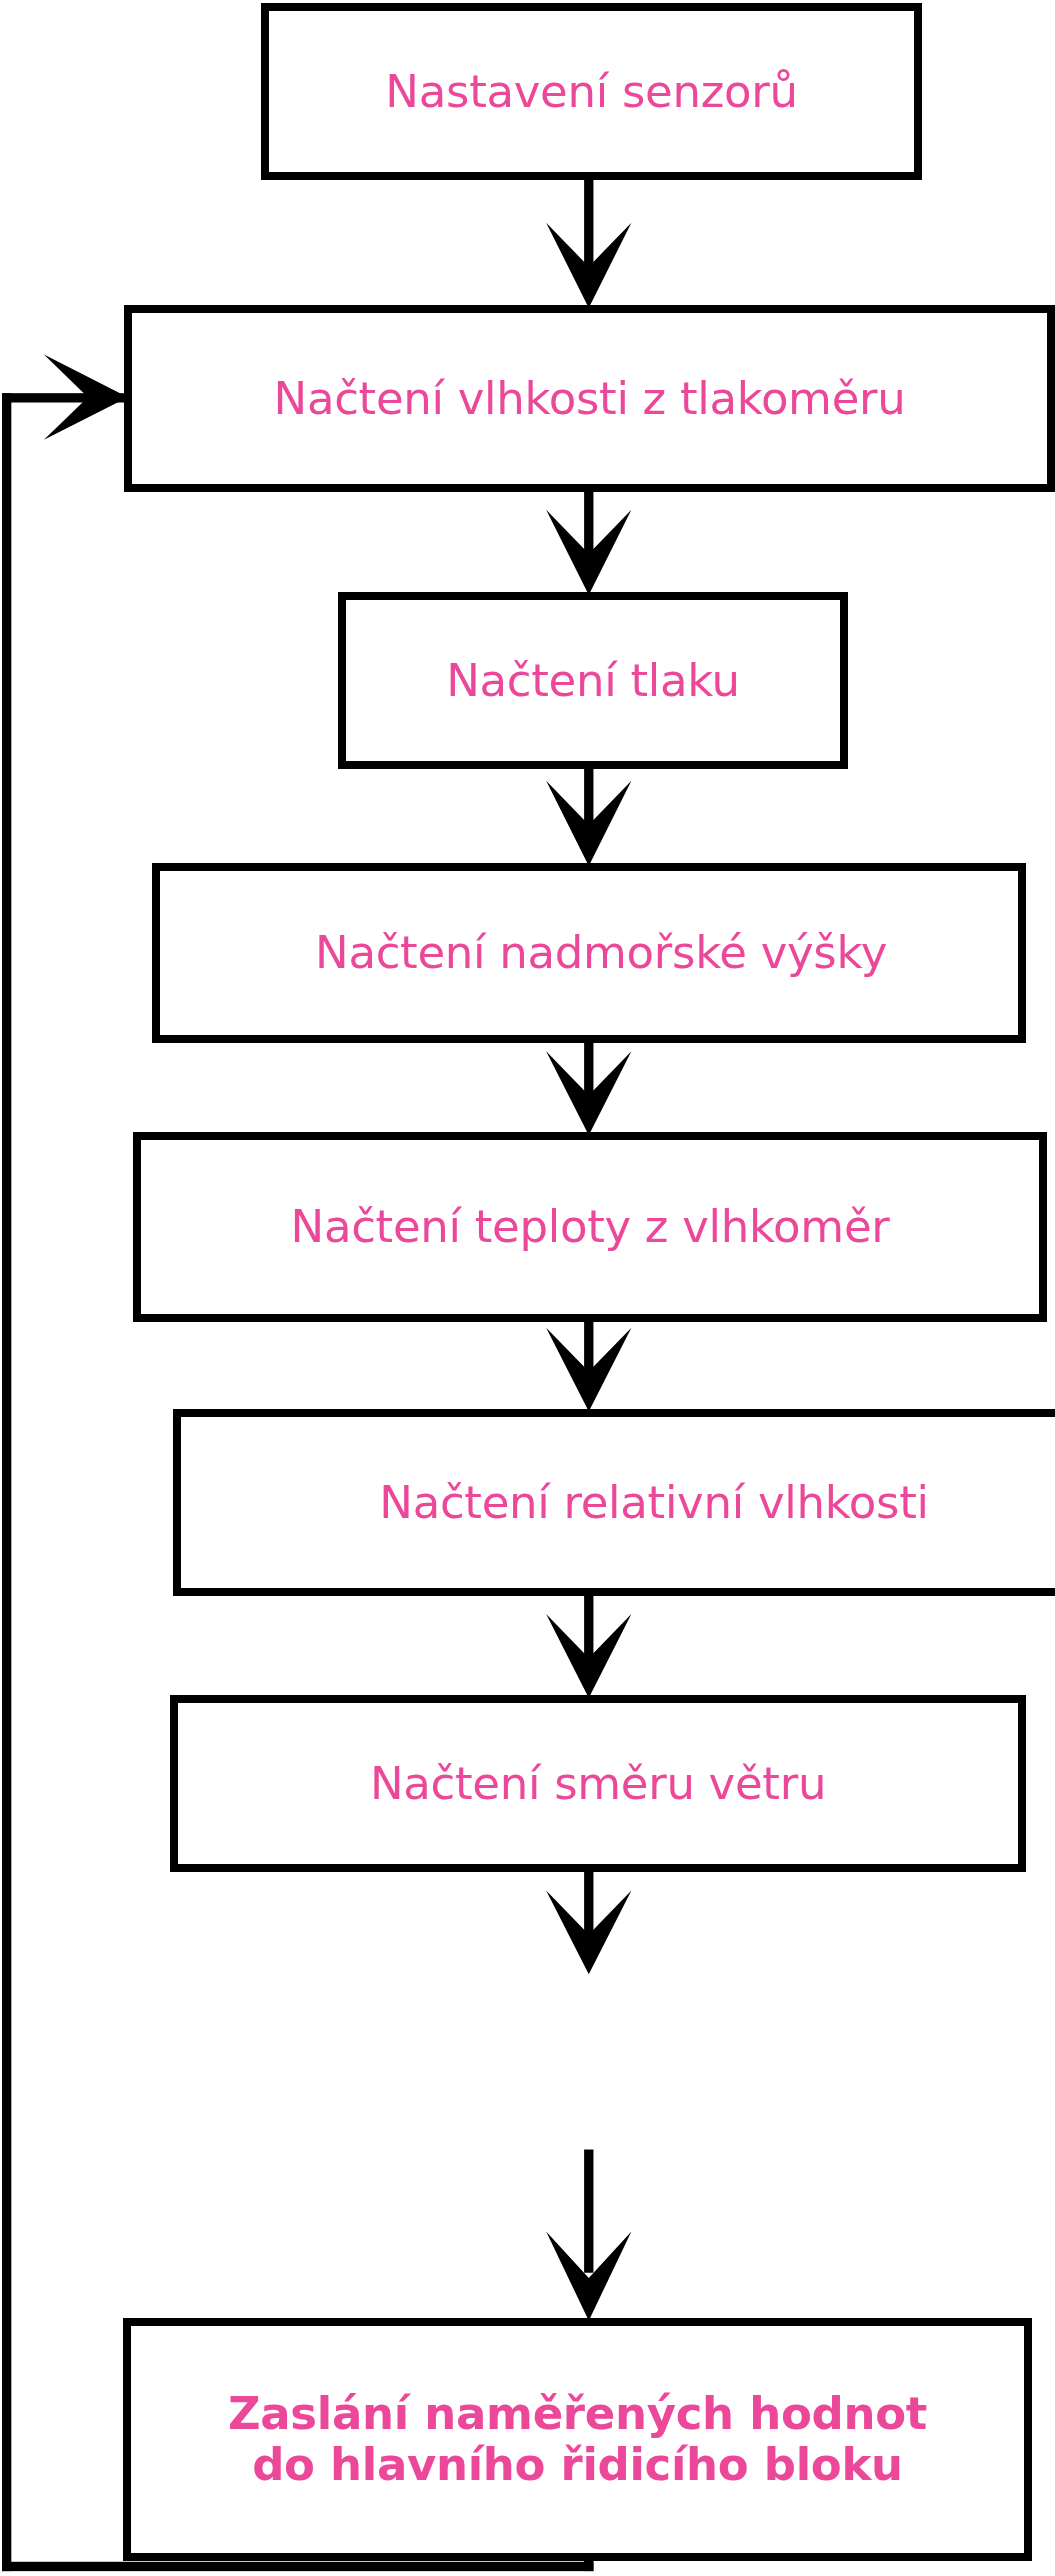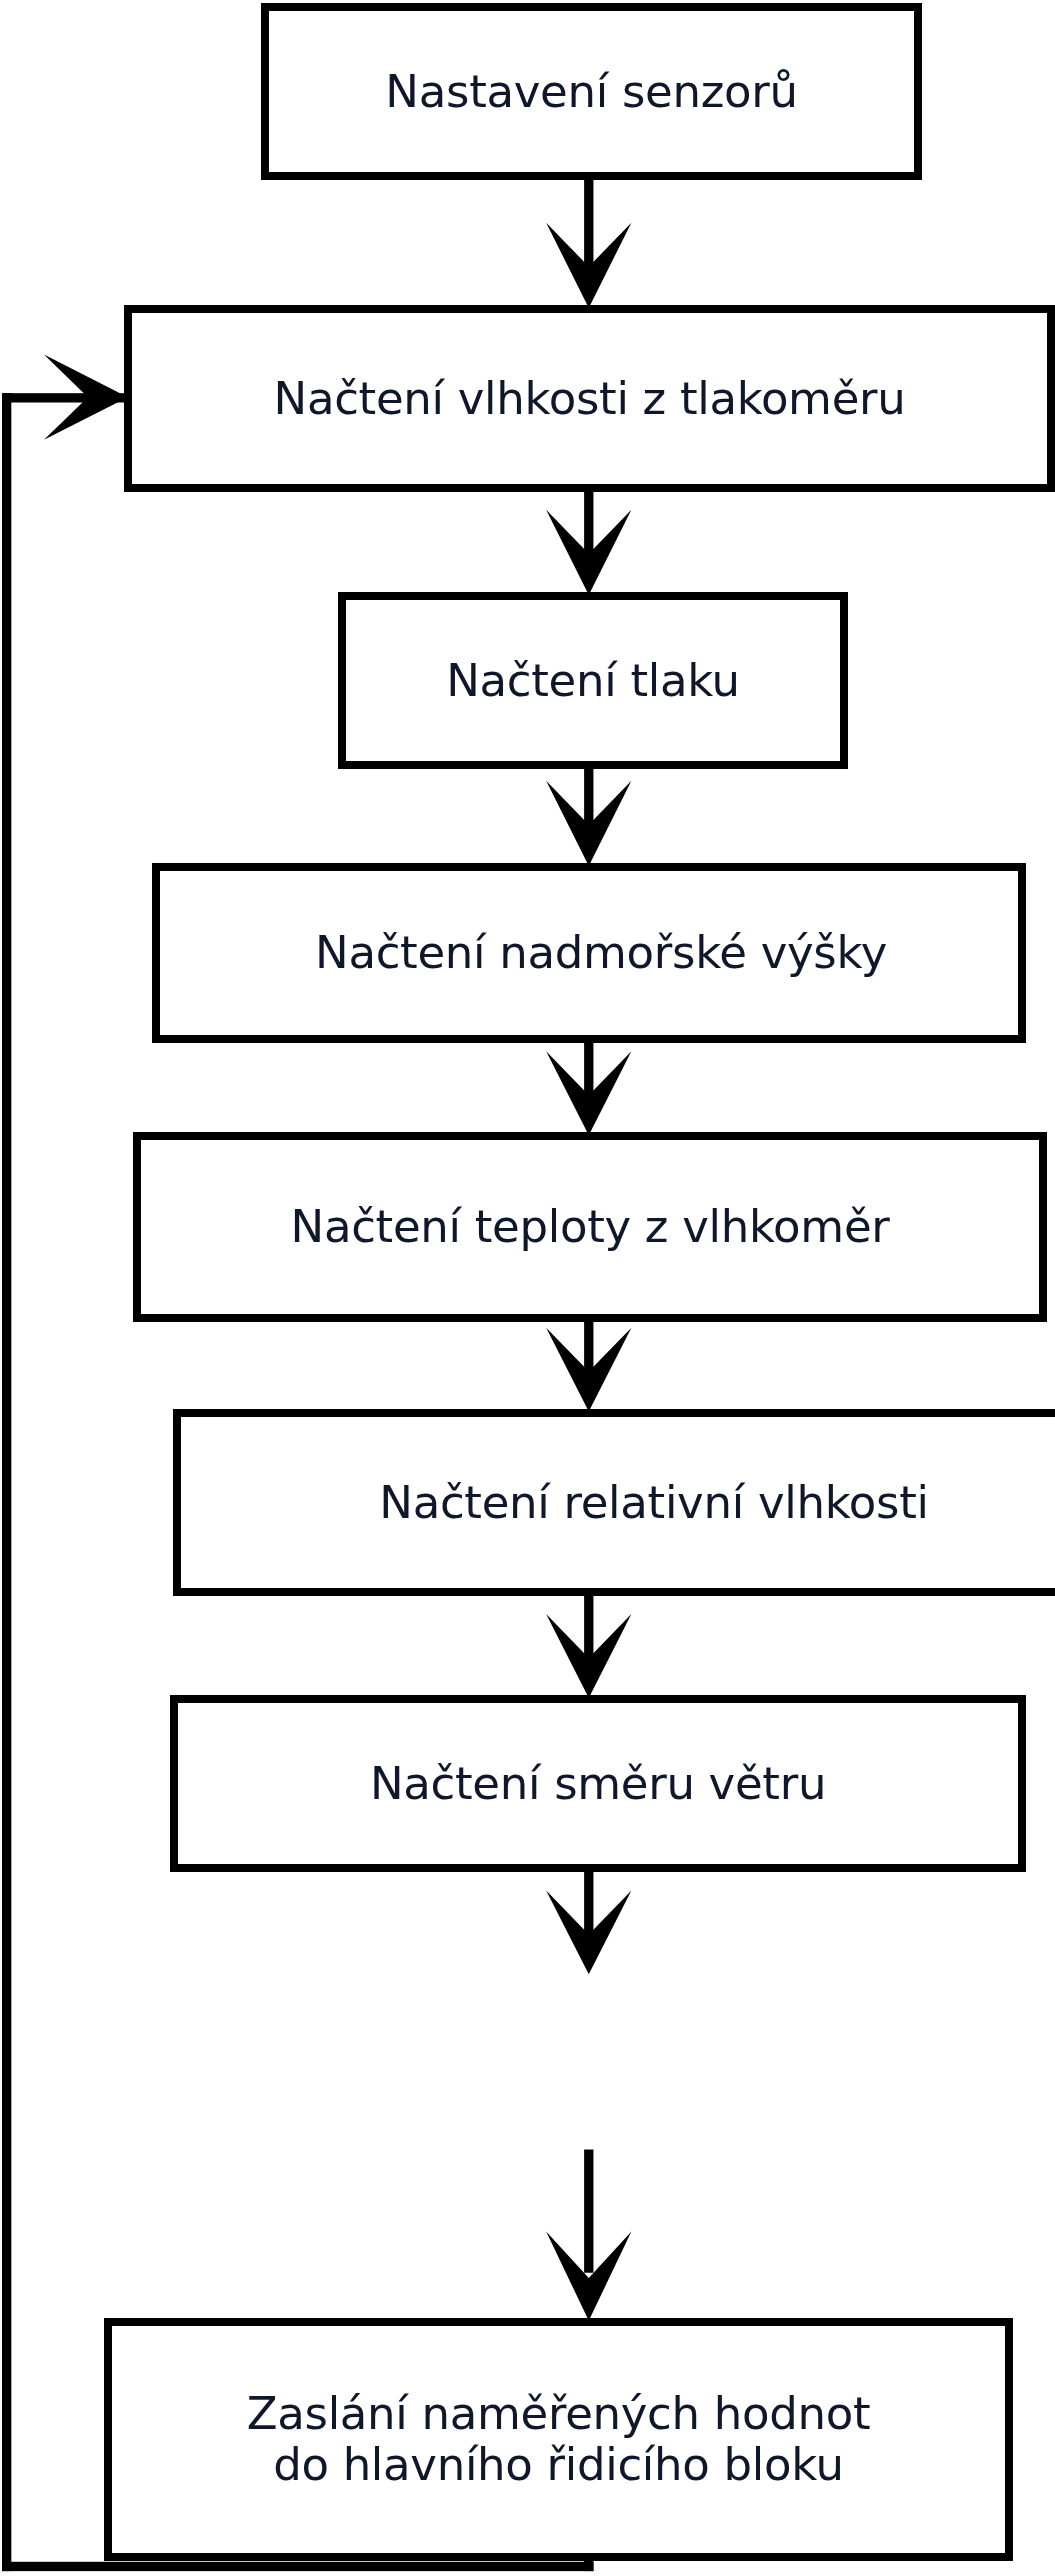--- a/index.html
+++ b/index.html
@@ -33,21 +33,21 @@
     border: 8.7px solid #000000;
     display: flex;
     align-items: center;
     justify-content: center;
     text-align: center;
   }
   .node-label {
     font-family: "DejaVu Sans", sans-serif;
     font-size: 45px;
     line-height: 1.18;
-    color: #0f172a;
+    color: #ec4899;
     letter-spacing: -0.3px;
     white-space: pre-line;
     padding: 0 6.7px;
   }
   .node-label.two-line {
     line-height: 1.12;
   }
 </style>
 </head>
 <body>
@@ -127,19 +127,19 @@
 
   <div class="node-box" style="left:173px; top:1409px; width:962px; height:187px;">
     <span class="node-label">Načtení relativní vlhkosti</span>
   </div>
 
   <div class="node-box" style="left:170px; top:1695px; width:856px; height:177px;">
     <span class="node-label">Načtení směru větru</span>
   </div>
 
 
-  <div class="node-box" style="left:104px; top:2318px; width:909px; height:243px;">
+  <div class="node-box" style="left:123px; top:2318px; width:909px; height:243px;font-weight:bold;">
     <span class="node-label two-line">Zaslání naměřených hodnot
 do hlavního řidicího bloku</span>
   </div>
 
 </div>
 
 
 </body></html>

